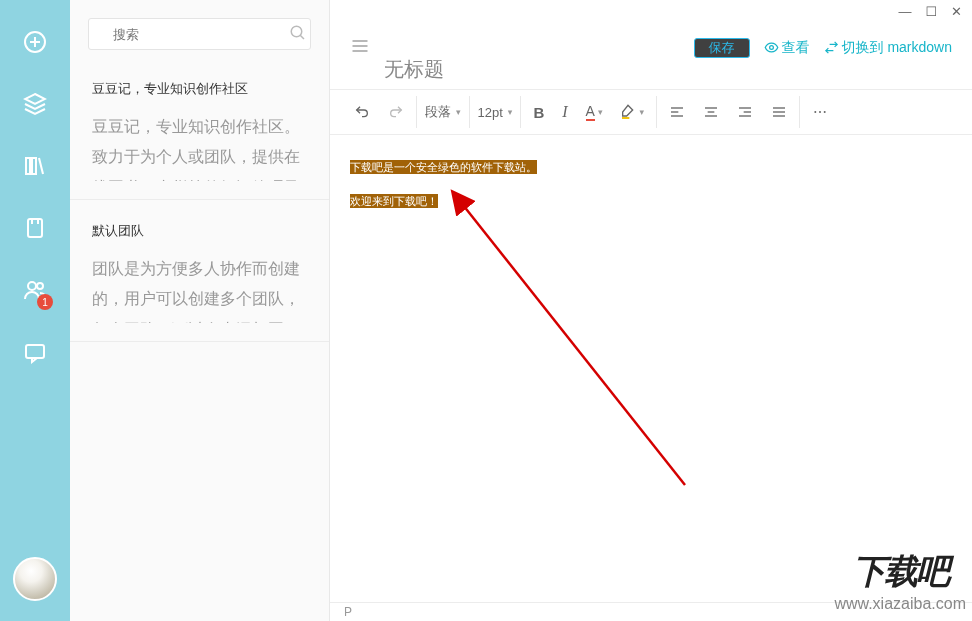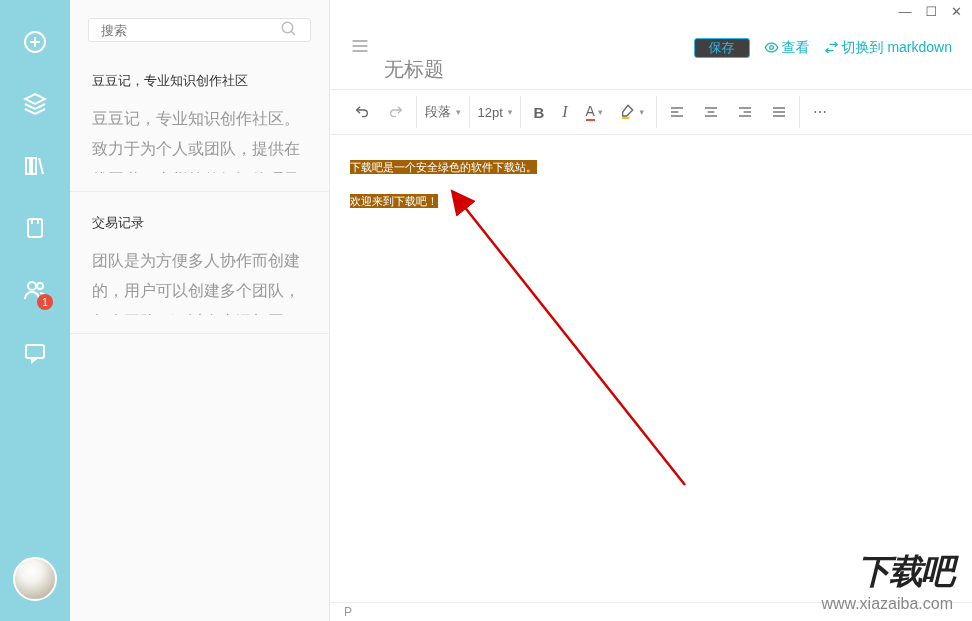--- a/index.html
+++ b/index.html
@@ -8,21 +8,21 @@
 
 
 .nav-sidebar { width: 70px; background: #8fd4e1; display: flex; flex-direction: column; align-items: center; padding-top: 28px; gap: 34px; position: relative; }
 .nav-icon { width: 28px; height: 28px; display: flex; align-items: center; justify-content: center; cursor: pointer; color: #fff; position: relative; }
 .nav-icon svg { width: 24px; height: 24px; stroke: #fff; fill: none; stroke-width: 2; }
 .badge { position: absolute; bottom: -6px; right: -4px; background: #e74c3c; color: #fff; border-radius: 50%; width: 16px; height: 16px; font-size: 10px; display: flex; align-items: center; justify-content: center; }
 .avatar { width: 44px; height: 44px; border-radius: 50%; position: absolute; bottom: 20px; left: 13px; background: radial-gradient(circle at 40% 30%, #fff 0%, #f5f3ee 30%, #d9d5c9 55%, #bfb8a5 80%); border: 2px solid #fff; }
 
 
 .list-panel { width: 260px; background: #fafafa; border-right: 1px solid #e8e8e8; display: flex; flex-direction: column; }
-.search-box { margin: 18px 18px 8px; height: 24px; background: #fff; border: 1px solid #e4e4e4; border-radius: 3px; display: flex; align-items: center; padding: 0 12px; }
+.search-box { margin: 18px 18px 8px; height: 32px; background: #fff; border: 1px solid #e4e4e4; border-radius: 3px; display: flex; align-items: center; padding: 0 24px; }
 .search-box input { flex: 1; border: none; outline: none; font-size: 13px; color: #aaa; background: transparent; }
 .search-box .sicon { color: #bbb; }
 .note-item { padding: 22px 22px 18px; border-bottom: 1px solid #ececec; cursor: pointer; }
 .note-item .title { font-size: 13px; color: #333; margin-bottom: 14px; }
 .note-item .desc { font-size: 16px; color: #999; line-height: 1.9; max-height: 69px; overflow: hidden; margin-top: 12px; }
 
 
 .editor-panel { flex: 1; display: flex; flex-direction: column; background: #fff; position: relative; }
 .win-controls { position: absolute; top: 4px; right: 10px; display: flex; gap: 14px; color: #666; }
 .win-controls span { cursor: pointer; font-family: Arial; }
@@ -47,21 +47,21 @@
 .highlight { width: 18px; height: 18px; }
 
 
 .editor-body { flex: 1; padding: 24px 20px; position: relative; }
 .sel-text { display: inline; background: #a16207; color: #fff; font-size: 11px; padding: 1px 0; }
 .para { margin-bottom: 18px; }
 .arrow-svg { position: absolute; top: 50px; left: 115px; pointer-events: none; }
 .status-bar { border-top: 1px solid #ececec; padding: 2px 14px; font-size: 12px; color: #999; }
 
 
-.wm { position: absolute; right: 19px; bottom: 8px; text-align: right; color: #222; pointer-events: none; }
+.wm { position: absolute; right: 6px; bottom: 8px; text-align: center; color: #222; pointer-events: none; }
 .wm .big { font-size: 34px; font-weight: 900; font-style: italic; letter-spacing: -2px; }
 .wm .small { font-size: 16px; color: #888; }
 </style>
 </head>
 <body>
 
 <div class="app">
 
   <div class="nav-sidebar">
     <div class="nav-icon">
@@ -119,21 +119,21 @@
       <span class="sicon"><svg width="18" height="18" viewBox="0 0 24 24" fill="none" stroke="#bbb" stroke-width="2">
             <circle cx="10" cy="10" r="7"></circle>
             <line x1="20" y1="20" x2="15" y2="15"></line>
           </svg></span>
     </div>
     <div class="note-item">
       <div class="title">豆豆记，专业知识创作社区</div>
       <div class="desc">豆豆记，专业知识创作社区。致力于为个人或团队，提供在线图书、专栏等的知识管理及创作，打造轻松简单…</div>
     </div>
     <div class="note-item">
-      <div class="title">交易记录</div>
+      <div class="title">默认团队</div>
       <div class="desc">团队是为方便多人协作而创建的，用户可以创建多个团队，每个团队下可以自由添加图书、专栏等。默认团队…</div>
     </div>
   </div>
 
   <div class="editor-panel">
     <div class="win-controls">
       <span>—</span>
       <span>☐</span>
       <span>✕</span>
     </div>

